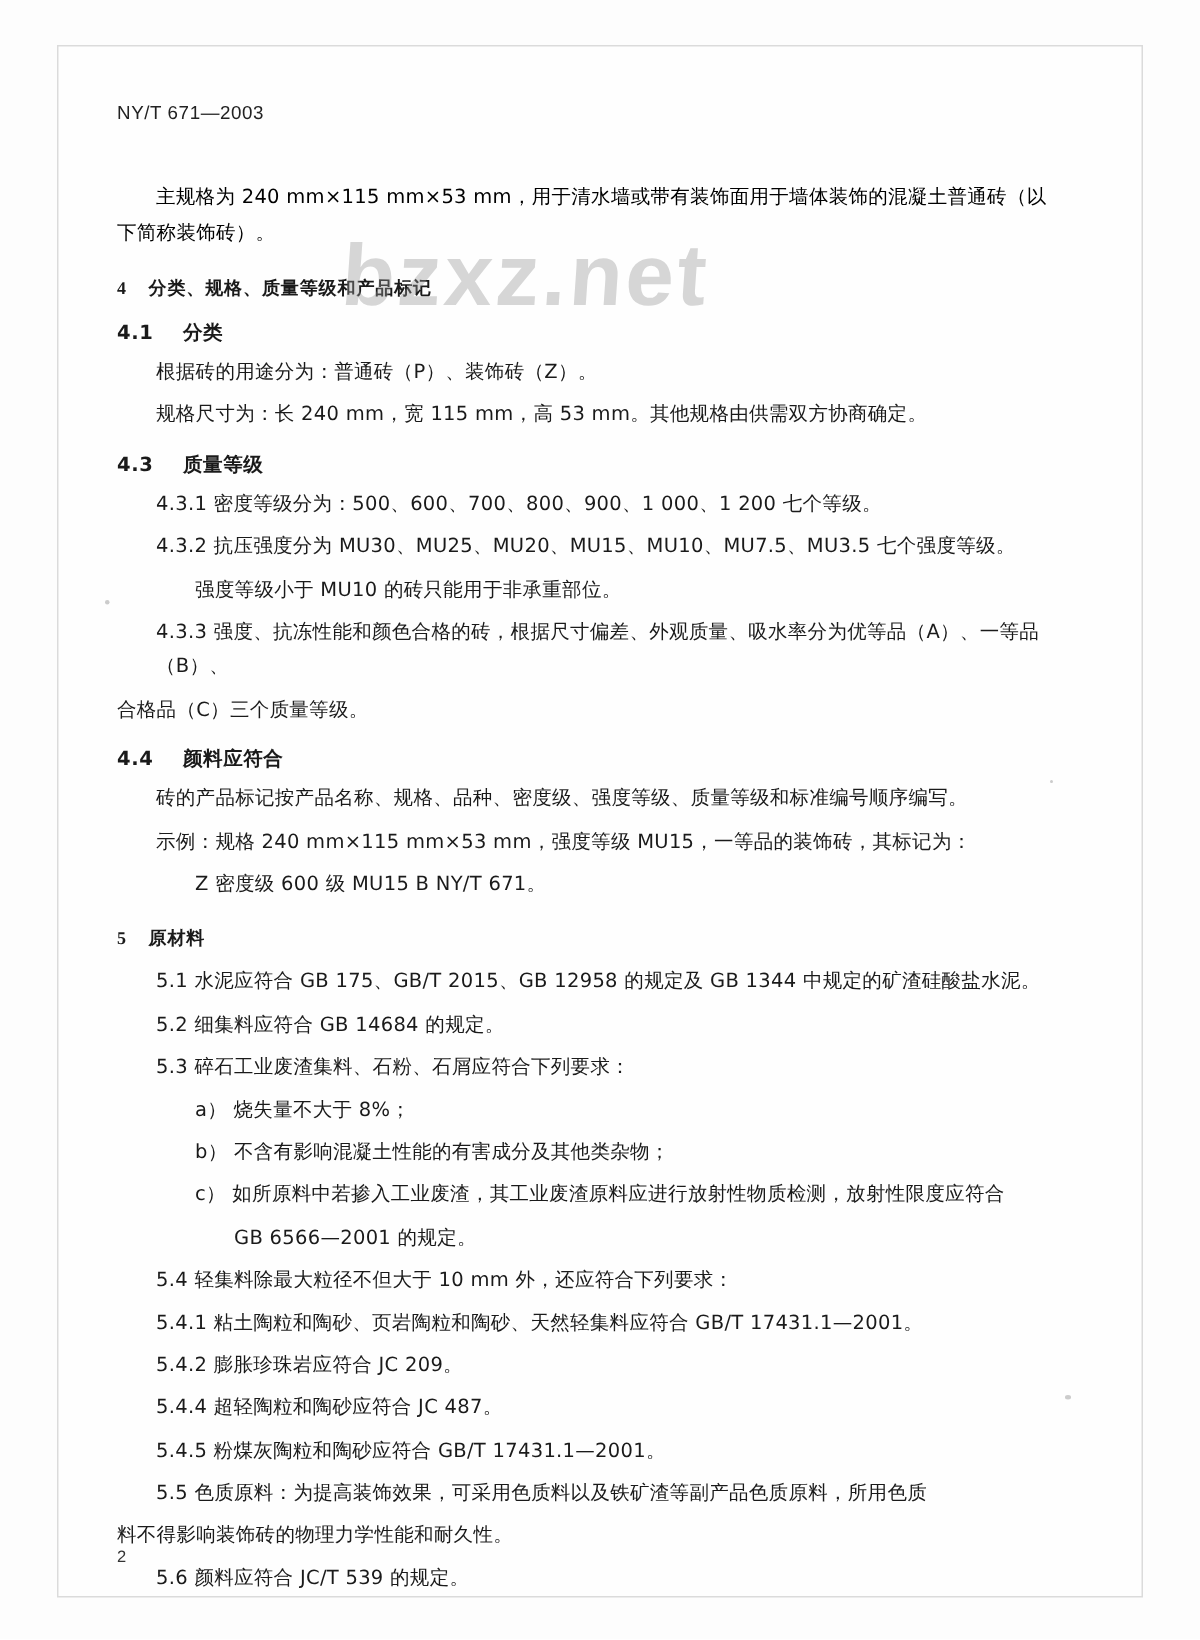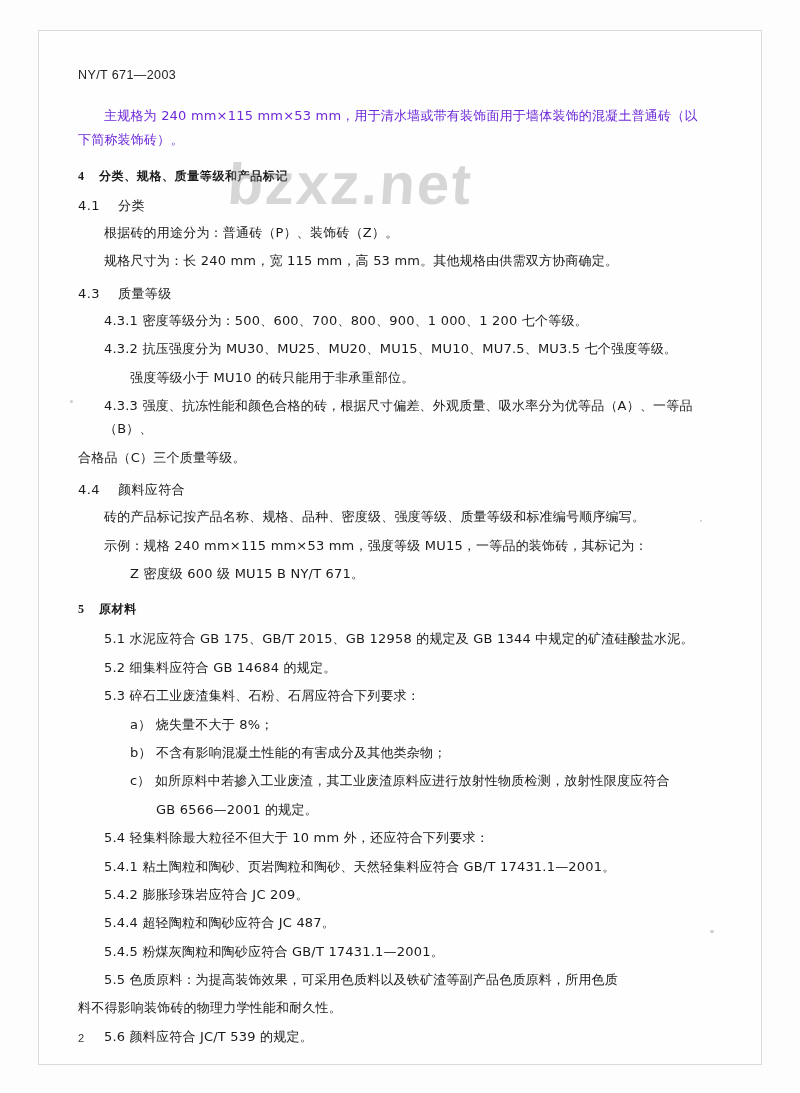--- a/index.html
+++ b/index.html
@@ -33,44 +33,44 @@
     position: absolute;
     left: 78px;
     top: 68px;
     width: 648px;
     color: #1a1a1a;
   }
   .hdr {
     font-size: 12.5px;
     letter-spacing: 0.4px;
     color: #222;
-    margin-bottom: 22px;
+    margin-bottom: 38px;
     font-family: "Liberation Sans", sans-serif;
   }
   .para {
     font-size: 13px;
     line-height: 1.85;
     margin: 0 17px 9px 0;
-    color: #6d28d9;
+    color: #000000;
     letter-spacing: 0.2px;
   }
   .indent1 { text-indent: 26px; }
   .indent2 { padding-left: 26px; }
   .indent3 { padding-left: 52px; }
   .indent4 { padding-left: 78px; }
   .sect {
     font-size: 12px;
     font-weight: bold;
     margin: 16px 0 9px 0;
     letter-spacing: 0.6px;
     font-family: Liberation Serif, serif;
   }
   .sub {
     font-size: 13px;
-    font-weight: normal;
+    font-weight: bold;
     margin: 12px 0 6px 0;
     letter-spacing: 0.4px;
   }
   .item {
     font-size: 13px;
     line-height: 1.8;
     margin: 0 0 5px 0;
     letter-spacing: 0.2px;
   }
   .pagenum {

